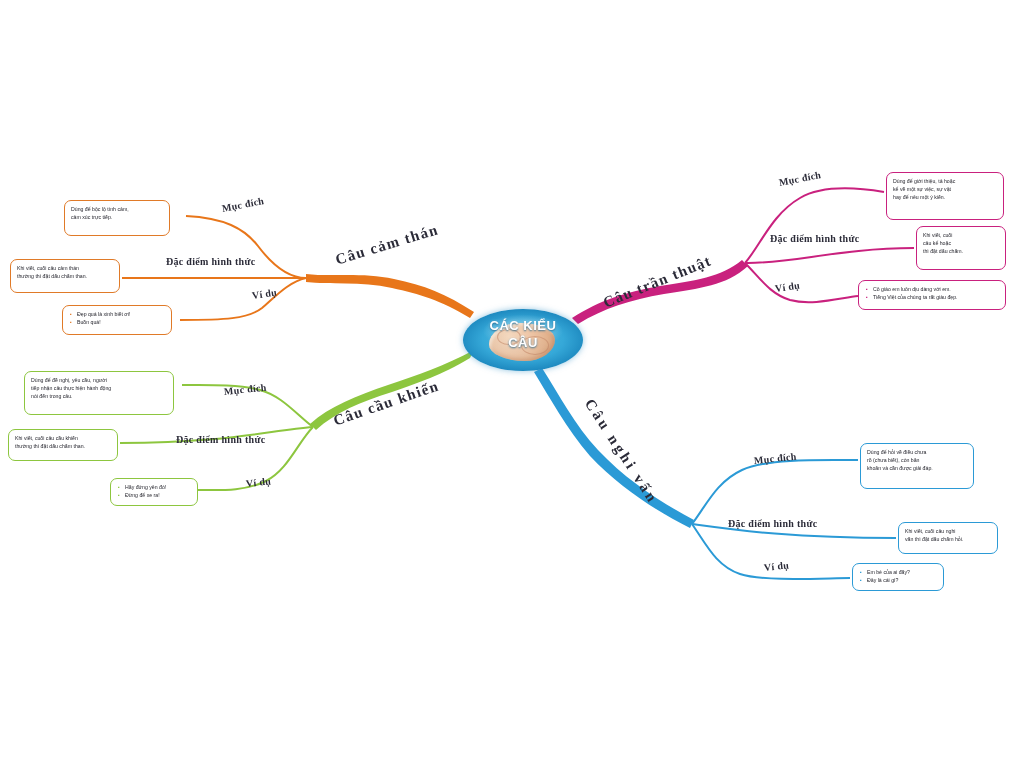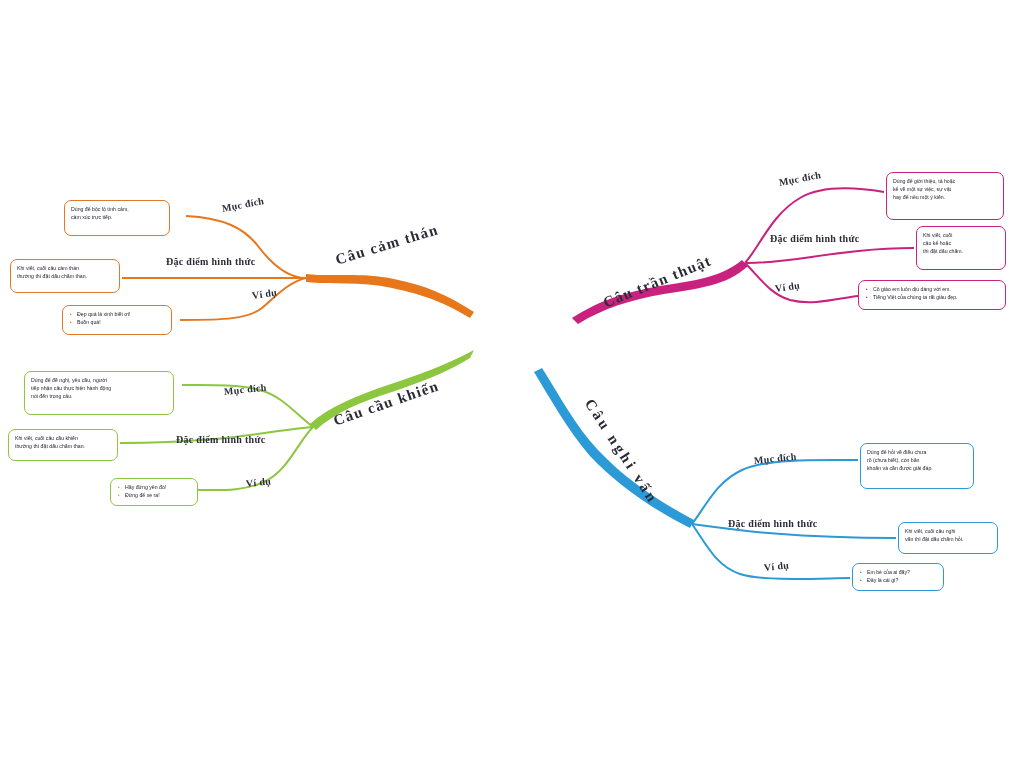--- a/index.html
+++ b/index.html
@@ -160,20 +160,27 @@
     <path fill="none" stroke="#8dc63f" stroke-width="2" d="M 313,427 C 296,414 282,396 260,390 C 238,384 206,385 182,385"></path>
     <path fill="none" stroke="#8dc63f" stroke-width="2" d="M 313,427 C 270,430 230,443 120,443"></path>
     <path fill="none" stroke="#8dc63f" stroke-width="2" d="M 313,427 C 298,442 288,470 266,481 C 244,492 218,490 196,490"></path>
 
     <path fill="#2b9ad6" stroke="none" d="M 542,368 C 560,396 574,424 598,450 C 628,482 664,504 694,520 L 690,528 C 658,512 620,488 590,456 C 566,428 550,398 534,372 Z"></path>
     <path fill="none" stroke="#2b9ad6" stroke-width="2" d="M 692,524 C 706,506 716,482 742,470 C 768,458 826,460 858,460"></path>
     <path fill="none" stroke="#2b9ad6" stroke-width="2" d="M 692,524 C 736,530 790,538 896,538"></path>
     <path fill="none" stroke="#2b9ad6" stroke-width="2" d="M 692,524 C 706,544 716,566 740,574 C 764,582 826,578 850,578"></path>
   </svg>
 
+  <div class="center-node">
+    <div class="center-brain"></div>
+    <div class="center-label">
+      <div>CÁC KIỂU</div>
+      <div>CÂU</div>
+    </div>
+  </div>
 
   <div class="branch-title" style="left:336px; top:252px; transform:rotate(-17deg); transform-origin:left center;">Câu cảm thán</div>
 
   <div class="branch-title" style="left:604px; top:295px; transform:rotate(-22deg); transform-origin:left center;">Câu trần thuật</div>
 
   <div class="branch-title" style="left:334px; top:413px; transform:rotate(-19deg); transform-origin:left center;">Câu cầu khiến</div>
 
   <div class="branch-title" style="left:588px; top:392px; transform:rotate(57deg); transform-origin:left center; letter-spacing:3px;">Câu nghi vấn</div>
 
   <div class="sub-label" style="left:222px; top:203px; transform:rotate(-11deg); transform-origin:left center;">Mục đích</div>

